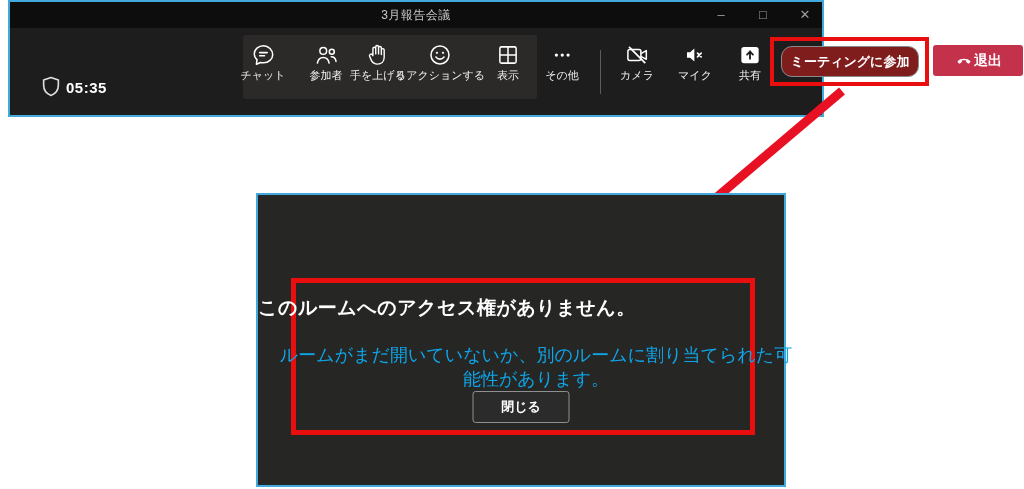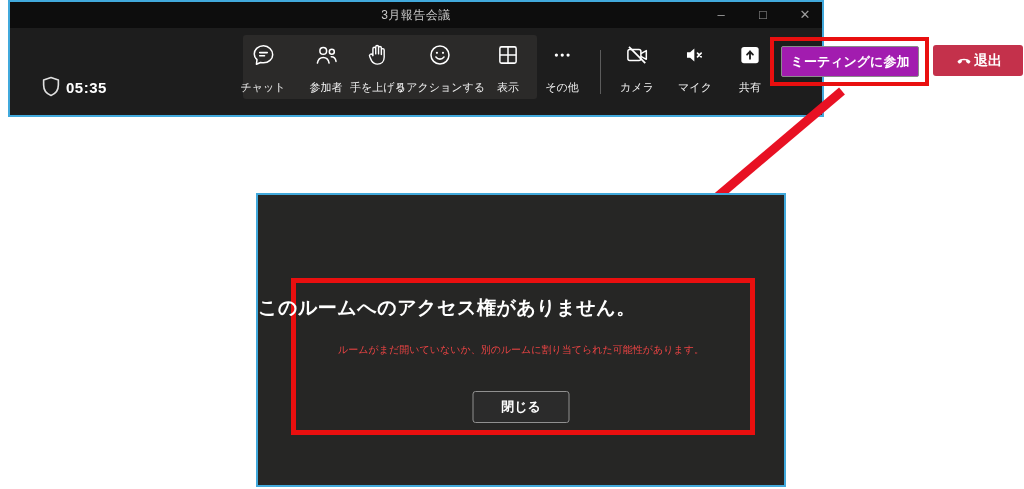--- a/index.html
+++ b/index.html
@@ -26,46 +26,46 @@
     color:#9d9d9d;font-size:13px;}
   .win-btn{width:18px;text-align:center;cursor:default;line-height:26px;}
 
   
   .toolbar{position:relative;height:87px;}
   .left-group{position:absolute;left:28px;top:46px;display:flex;align-items:center;gap:2px;color:#fff;}
   .timer{font-size:15px;font-weight:bold;letter-spacing:.5px;}
   .btn-panel{position:absolute;left:233px;top:7px;width:294px;height:64px;
     background:var(--panel-bg);border-radius:3px;}
   .tb-btn{position:absolute;top:14px;transform:translateX(-50%);
-    display:flex;flex-direction:column;align-items:center;gap:12px;color:#fff;cursor:default;}
+    display:flex;flex-direction:column;align-items:center;gap:0;color:#fff;cursor:default;}
   .tb-btn .lbl{font-size:11px;white-space:nowrap;color:#f2f2f2;}
   .tb-icon{width:26px;height:26px;display:block;}
   .tb-divider{position:absolute;left:590px;top:22px;width:1px;height:44px;background:#5c5c5c;}
 
   .join-btn{position:absolute;left:771px;top:18px;width:138px;height:31px;
-    background:#a21caf;border:1px solid #8a8a8a;border-radius:2px;
+    background:#7f1d1d;border:1px solid #8a8a8a;border-radius:11px;
     color:#fff;font-size:13px;font-weight:bold;display:flex;align-items:center;justify-content:center;}
   .join-annotation{position:absolute;left:760px;top:9px;width:159px;height:49px;
     border:4px solid var(--annotation-red);pointer-events:none;}
   .leave-btn{position:absolute;left:923px;top:17px;width:90px;height:31px;
     background:var(--leave-red);border:none;border-radius:3px;color:#fff;
     font-size:14px;font-weight:bold;display:flex;align-items:center;justify-content:center;gap:0;}
 
   
   .arrow-overlay{position:absolute;left:0;top:0;width:1024px;height:489px;pointer-events:none;}
 
   
   .dialog{position:absolute;left:256px;top:193px;width:530px;height:294px;
     background:var(--dialog-bg);border:2px solid var(--accent-border);}
   .dlg-red-rect{position:absolute;left:33px;top:83px;width:464px;height:157px;
     border:5px solid var(--annotation-red);pointer-events:none;}
   .dlg-title{position:absolute;left:0;top:100px;width:100%;text-align:left;
     color:#fff;font-size:19px;font-weight:bold;letter-spacing:.5px;}
-  .dlg-msg{position:absolute;left:0;top:148px;width:100%;text-align:center;
-    color:#ef4444;font-size:10px;}
+  .dlg-msg{position:absolute;left:15px;top:148px;width:100%;text-align:center;
+    color:#0ea5e9;font-size:18px;}
   .dlg-close{position:absolute;left:50%;top:196px;transform:translateX(-50%);
     min-width:97px;height:32px;padding:0 21px;background:#2b2b2b;
     border:1px solid #909090;border-radius:3px;color:#fff;font-size:13px;font-weight:bold;
     display:flex;align-items:center;justify-content:center;}
 
   svg{display:block;}
 </style>
 </head>
 <body>
 

